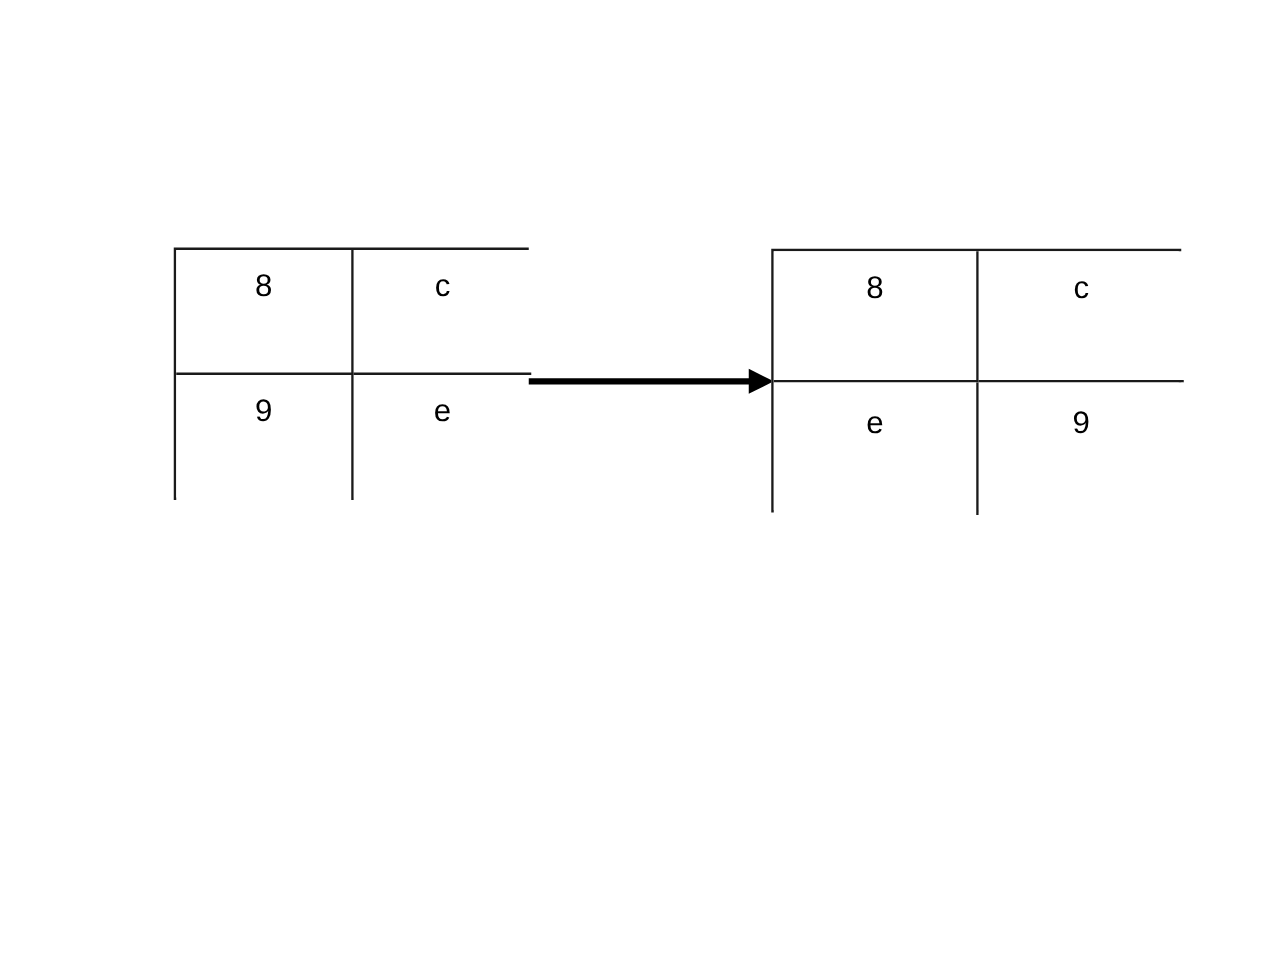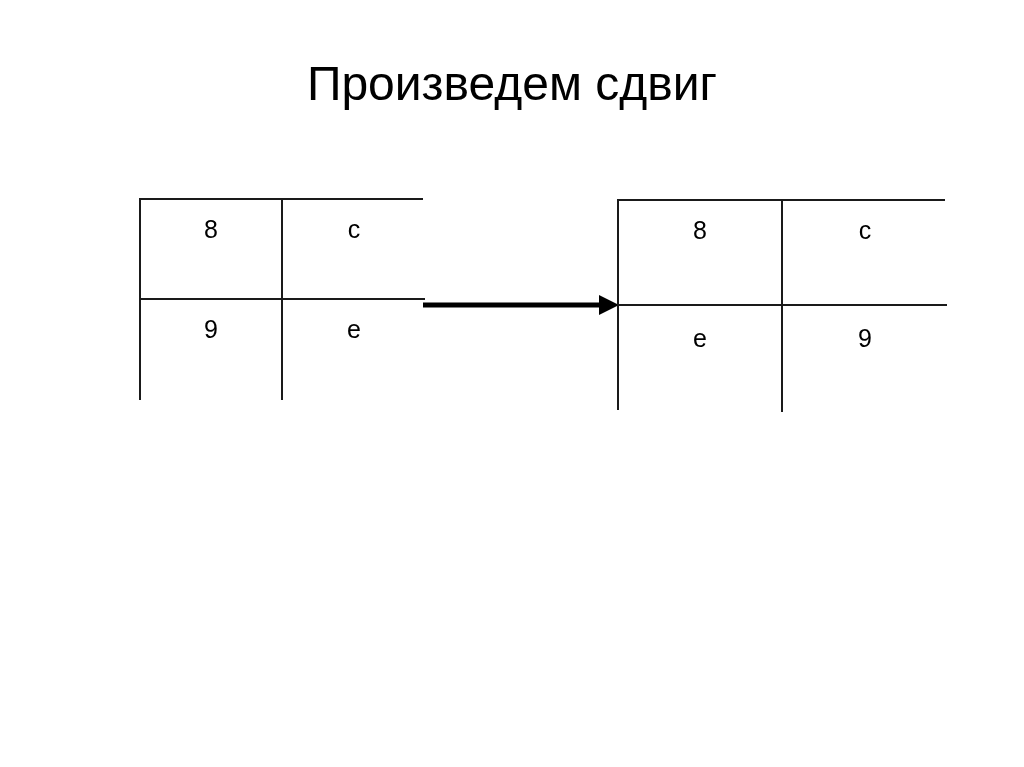--- a/index.html
+++ b/index.html
@@ -98,21 +98,20 @@
     top: 290px;
     width: 200px;
     height: 30px;
   }
 </style>
 </head>
 <body>
 
 <div id="slide">
 
-  <div id="slide-title">Произведем сдвиг</div>
 
   <div id="table-before" class="mem-table">
 
     <div class="mem-cell col-left row-top">
       <span class="cell-text">8</span>
     </div>
 
     <div class="mem-cell col-right row-top">
       <span class="cell-text">c</span>
     </div>

